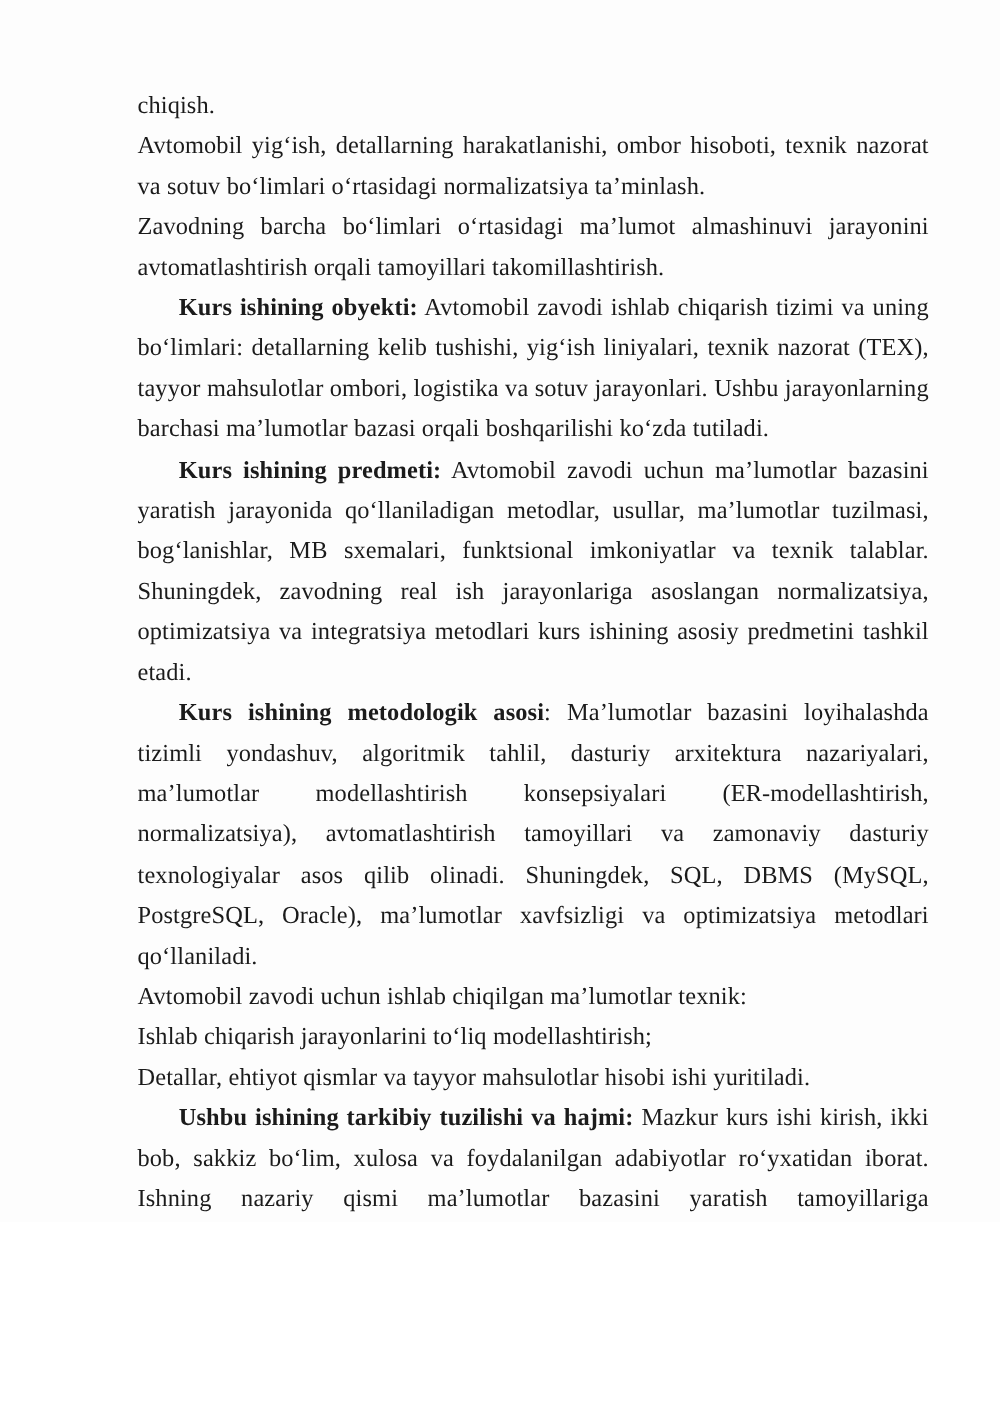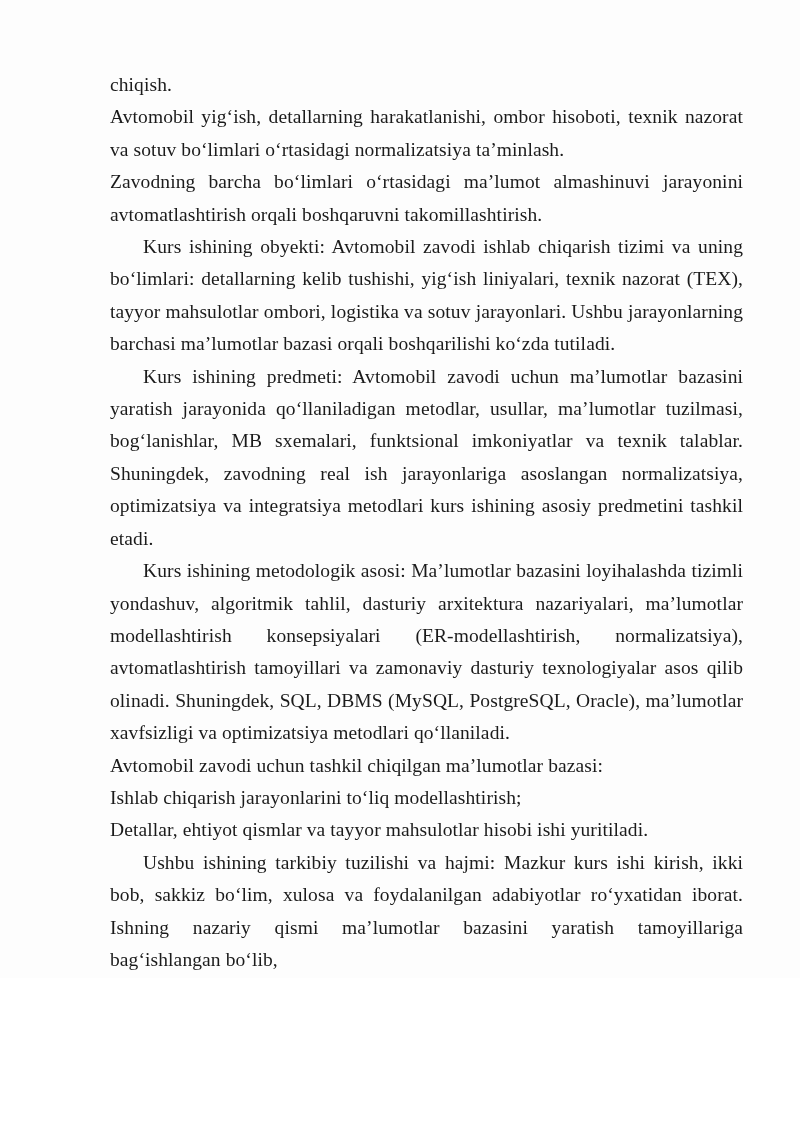--- a/index.html
+++ b/index.html
@@ -27,21 +27,21 @@
     letter-spacing: 0.1px;
   }
   .para {
     margin: 0;
     padding: 0;
   }
   .para.indent {
     text-indent: 33px;
   }
   .para b {
-    font-weight: normal;
+    font-weight: bold;
   }
   .page-number {
     position: absolute;
     top: 1050px;
     left: 110px;
     width: 633px;
     text-align: center;
     font-size: 19.5px;
     line-height: 30px;
     color: #1b1b1b;
@@ -51,30 +51,30 @@
 <body>
 
 <div class="page">
   <div class="text-block">
 
     <p class="para"><b></b><span>chiqish.</span></p>
 
     <p class="para"><b></b><span>Avtomobil yig‘ish, detallarning harakatlanishi, ombor hisoboti, texnik nazorat va sotuv bo‘limlari o‘rtasidagi normalizatsiya ta’minlash.</span></p>
 
 
-    <p class="para"><b></b><span>Zavodning barcha bo‘limlari o‘rtasidagi ma’lumot almashinuvi jarayonini avtomatlashtirish orqali boshqaruvni takomillashtirish.</span></p>
+    <p class="para"><b></b><span>Zavodning barcha bo‘limlari o‘rtasidagi ma’lumot almashinuvi jarayonini avtomatlashtirish orqali tamoyillari takomillashtirish.</span></p>
 
     <p class="para indent"><b>Kurs ishining obyekti:</b><span> Avtomobil zavodi ishlab chiqarish tizimi va uning bo‘limlari: detallarning kelib tushishi, yig‘ish liniyalari, texnik nazorat (TEX), tayyor mahsulotlar ombori, logistika va sotuv jarayonlari. Ushbu jarayonlarning barchasi ma’lumotlar bazasi orqali boshqarilishi ko‘zda tutiladi.</span></p>
 
     <p class="para indent"><b>Kurs ishining predmeti:</b><span> Avtomobil zavodi uchun ma’lumotlar bazasini yaratish jarayonida qo‘llaniladigan metodlar, usullar, ma’lumotlar tuzilmasi, bog‘lanishlar, MB sxemalari, funktsional imkoniyatlar va texnik talablar. Shuningdek, zavodning real ish jarayonlariga asoslangan normalizatsiya, optimizatsiya va integratsiya metodlari kurs ishining asosiy predmetini tashkil etadi.</span></p>
 
     <p class="para indent"><b>Kurs ishining metodologik asosi</b><span>: Ma’lumotlar bazasini loyihalashda tizimli yondashuv, algoritmik tahlil, dasturiy arxitektura nazariyalari, ma’lumotlar modellashtirish konsepsiyalari (ER-modellashtirish, normalizatsiya), avtomatlashtirish tamoyillari va zamonaviy dasturiy texnologiyalar asos qilib olinadi. Shuningdek, SQL, DBMS (MySQL, PostgreSQL, Oracle), ma’lumotlar xavfsizligi va optimizatsiya metodlari qo‘llaniladi.</span></p>
 
 
-    <p class="para"><b></b><span>Avtomobil zavodi uchun tashkil chiqilgan ma’lumotlar bazasi:</span></p>
+    <p class="para"><b></b><span>Avtomobil zavodi uchun ishlab chiqilgan ma’lumotlar texnik:</span></p>
 
     <p class="para"><b></b><span>Ishlab chiqarish jarayonlarini to‘liq modellashtirish;</span></p>
 
     <p class="para"><b></b><span>Detallar, ehtiyot qismlar va tayyor mahsulotlar hisobi ishi yuritiladi.</span></p>
 
     <p class="para indent"><b>Ushbu ishining tarkibiy tuzilishi va hajmi:</b><span> Mazkur kurs ishi kirish, ikki bob, sakkiz bo‘lim, xulosa va foydalanilgan adabiyotlar ro‘yxatidan iborat. Ishning nazariy qismi ma’lumotlar bazasini yaratish tamoyillariga bag‘ishlangan bo‘lib,</span></p>
 
   </div>
 
   <div class="page-number">4</div>

